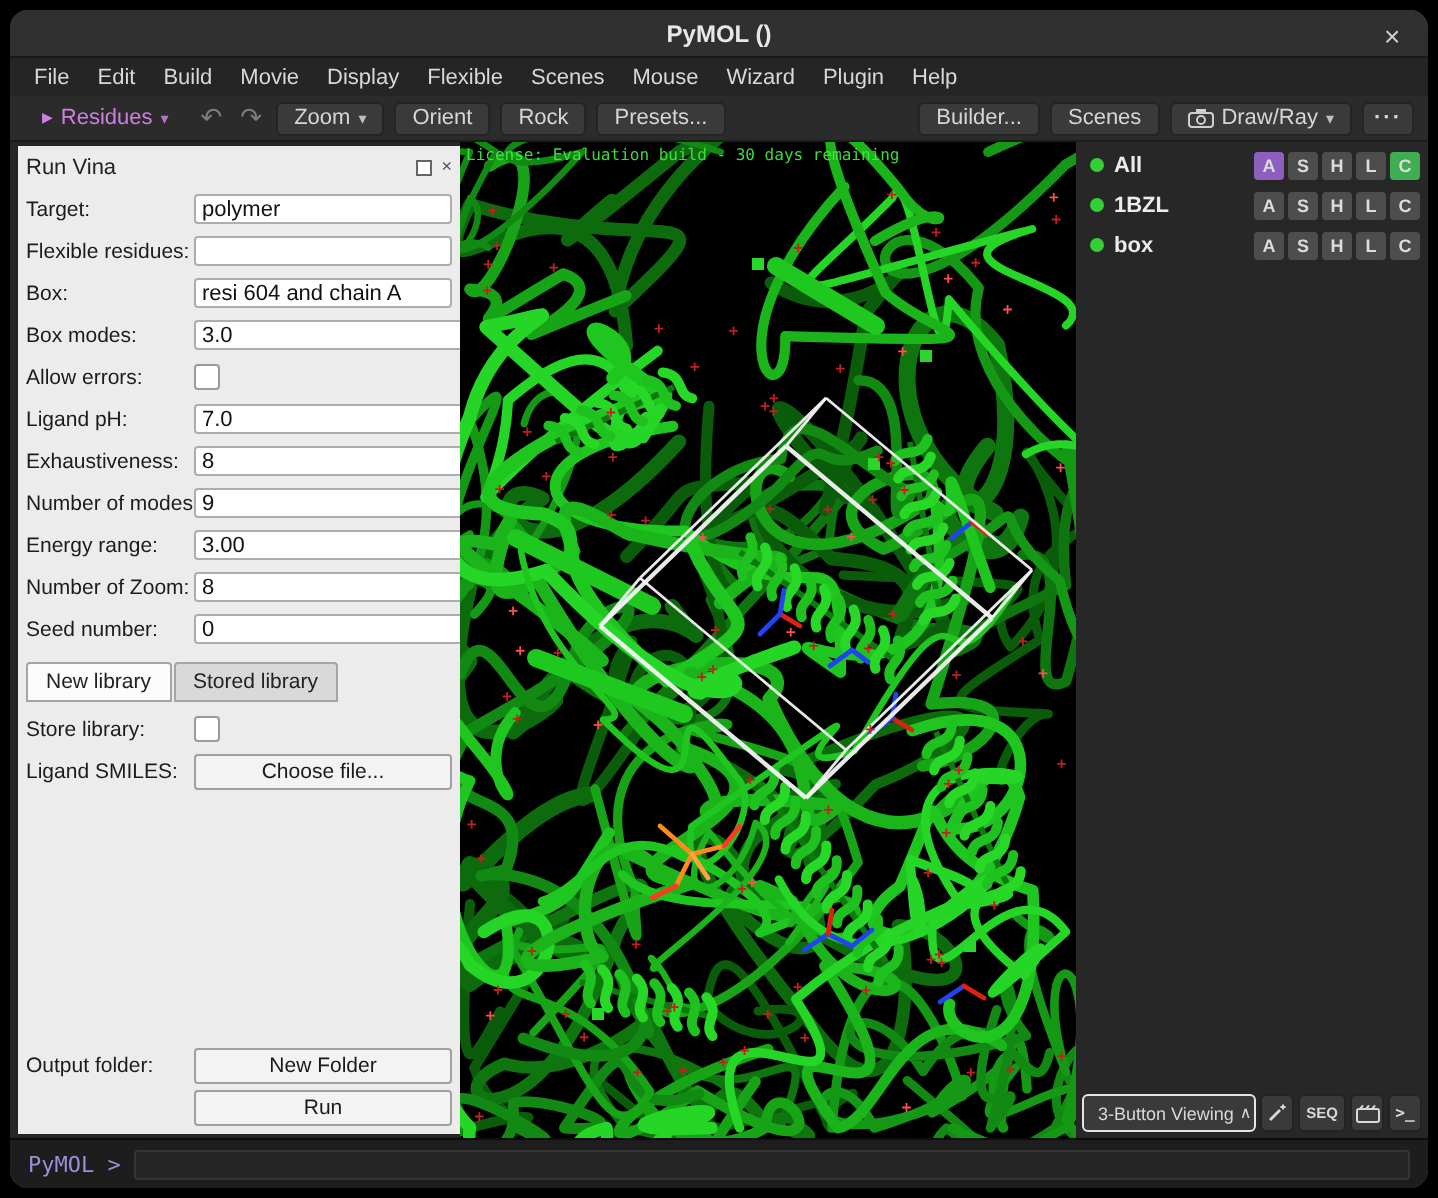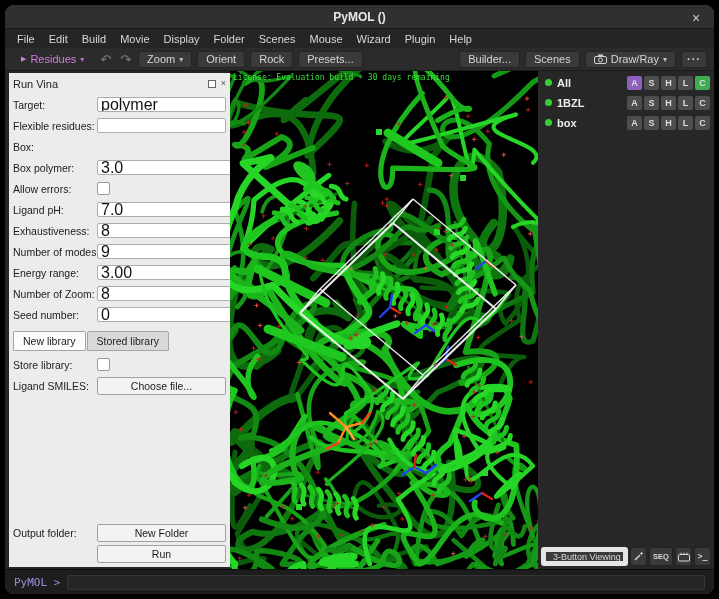--- a/index.html
+++ b/index.html
@@ -35,21 +35,21 @@
   
   .panel{position:absolute;left:4px;top:2px;bottom:2px;width:221px;background:#ececec;
          padding:3px 4px;display:flex;flex-direction:column;color:#1a1a1a;}
   .phead{display:flex;align-items:center;height:15px;margin-bottom:3px;}
   .ptitle{flex:1;font-size:11px;color:#222;}
   .pico{margin-left:5px;color:#555;font-size:9px;line-height:9px;}
   .pico.float{width:8px;height:8px;border:1px solid #666;background:#fff;}
   .prow{display:flex;align-items:center;height:18px;margin:1.5px 0;}
   .prow label{width:84px;flex:none;font-size:10.5px;color:#1c1c1c;white-space:nowrap;}
   .pinput{flex:1;min-width:0;height:15px;background:#fff;border:1px solid #adadad;border-radius:2px;
-          font-size:16px;font-family:"Liberation Sans",sans-serif;padding:0 3px;color:#111;}
+          font-size:11px;font-family:"Liberation Sans",sans-serif;padding:0 3px;color:#111;}
   .spinwrap{flex:1;position:relative;display:flex;}
   .spinwrap .pinput{padding-right:16px;}
   .spincol{position:absolute;right:1px;top:1px;bottom:1px;width:13px;display:flex;
            flex-direction:column;border-left:1px solid #bcbcbc;background:#e9e9e9;}
   .sbtn{flex:1;display:flex;align-items:center;justify-content:center;font-size:6px;color:#444;
         line-height:1;font-family:"DejaVu Sans",sans-serif;}
   .sbtn + .sbtn{border-top:1px solid #c4c4c4;}
   .pcheck{width:13px;height:13px;background:#fff;border:1px solid #9a9a9a;border-radius:2px;}
   .ptabs{display:flex;gap:1px;margin:6px 0 3px;}
   .ptab{font-size:10.5px;padding:3px 9px;border:1px solid #a5a5a5;background:#d9d9d9;
@@ -69,21 +69,21 @@
   .obj{display:flex;align-items:center;height:17px;margin:3px 4px 0 7px;}
   .dot{width:7px;height:7px;border-radius:50%;background:#35cf35;margin-right:5px;flex:none;}
   .oname{font-size:11px;font-weight:700;color:#ececec;flex:1;min-width:0;}
   .abtn{width:15px;height:14px;margin-left:2px;border-radius:2px;background:#4d4d4d;color:#dcdcdc;
         font-size:9px;font-weight:700;display:flex;align-items:center;justify-content:center;flex:none;}
   .abtn.purple{background:#8e5fbe;}
   .abtn.green{background:#3fae52;}
   .sbottom{position:absolute;left:3px;right:3px;bottom:3px;height:19px;display:flex;gap:2px;
            align-items:stretch;}
   .mousebtn{flex:1;min-width:0;display:flex;align-items:center;gap:3px;background:#3a3a3a;
-            border:5px solid #e5e5e5;border-radius:3px;color:#d8d8d8;font-size:9px;padding:0 4px;
+            border:1px solid #e5e5e5;border-radius:3px;color:#d8d8d8;font-size:9px;padding:0 4px;
             white-space:nowrap;overflow:hidden;}
   .mcaret{font-family:"DejaVu Sans",sans-serif;font-size:8px;margin-left:auto;}
   .sicon{width:17px;flex:none;background:#3a3a3a;border:1px solid #232323;border-radius:3px;
          color:#d8d8d8;display:flex;align-items:center;justify-content:center;padding:0;}
   .sicon.seq{width:24px;font-size:7.5px;font-weight:700;}
   .sicon.term{font:8px "DejaVu Sans Mono",monospace;font-weight:700;}
   
   .cmdbar{position:absolute;left:0;right:0;bottom:0;height:25px;background:#1d1d1d;
           border-top:1px solid #0c0c0c;display:flex;align-items:center;padding:0 9px;gap:7px;}
   .prompt{color:#9a8fd8;font:11px "DejaVu Sans Mono",monospace;white-space:nowrap;}
@@ -98,21 +98,21 @@
     <span class="title">PyMOL ()</span>
     <button class="closebtn">×</button>
   </div>
 
   <div class="menubar">
     <span class="menu-item">File</span>
     <span class="menu-item">Edit</span>
     <span class="menu-item">Build</span>
     <span class="menu-item">Movie</span>
     <span class="menu-item">Display</span>
-    <span class="menu-item">Folder</span>
+    <span class="menu-item">Flexible</span>
     <span class="menu-item">Scenes</span>
     <span class="menu-item">Mouse</span>
     <span class="menu-item">Wizard</span>
     <span class="menu-item">Plugin</span>
     <span class="menu-item">Help</span>
   </div>
 
   <div class="toolbar">
     <button class="tbtn sel">
       <span class="play">▶</span>
@@ -155,23 +155,24 @@
       <div class="prow">
         <label>Target:</label>
         <input class="pinput" value="polymer" style="">
       </div>
       <div class="prow">
         <label>Flexible residues:</label>
         <input class="pinput" value="" style="">
       </div>
       <div class="prow">
         <label>Box:</label>
-      </div>
-      <div class="prow">
-        <label>Box polymer:</label>
+        <input class="pinput" value="resi 604 and chain A" style="">
+      </div>
+      <div class="prow">
+        <label>Box modes:</label>
         <span class="spinwrap">
           <input class="pinput" value="3.0" style="">
           <span class="spincol">
             <span class="sbtn">▲</span>
             <span class="sbtn">▼</span>
           </span>
         </span>
       </div>
       <div class="prow">
         <label>Allow errors:</label>

